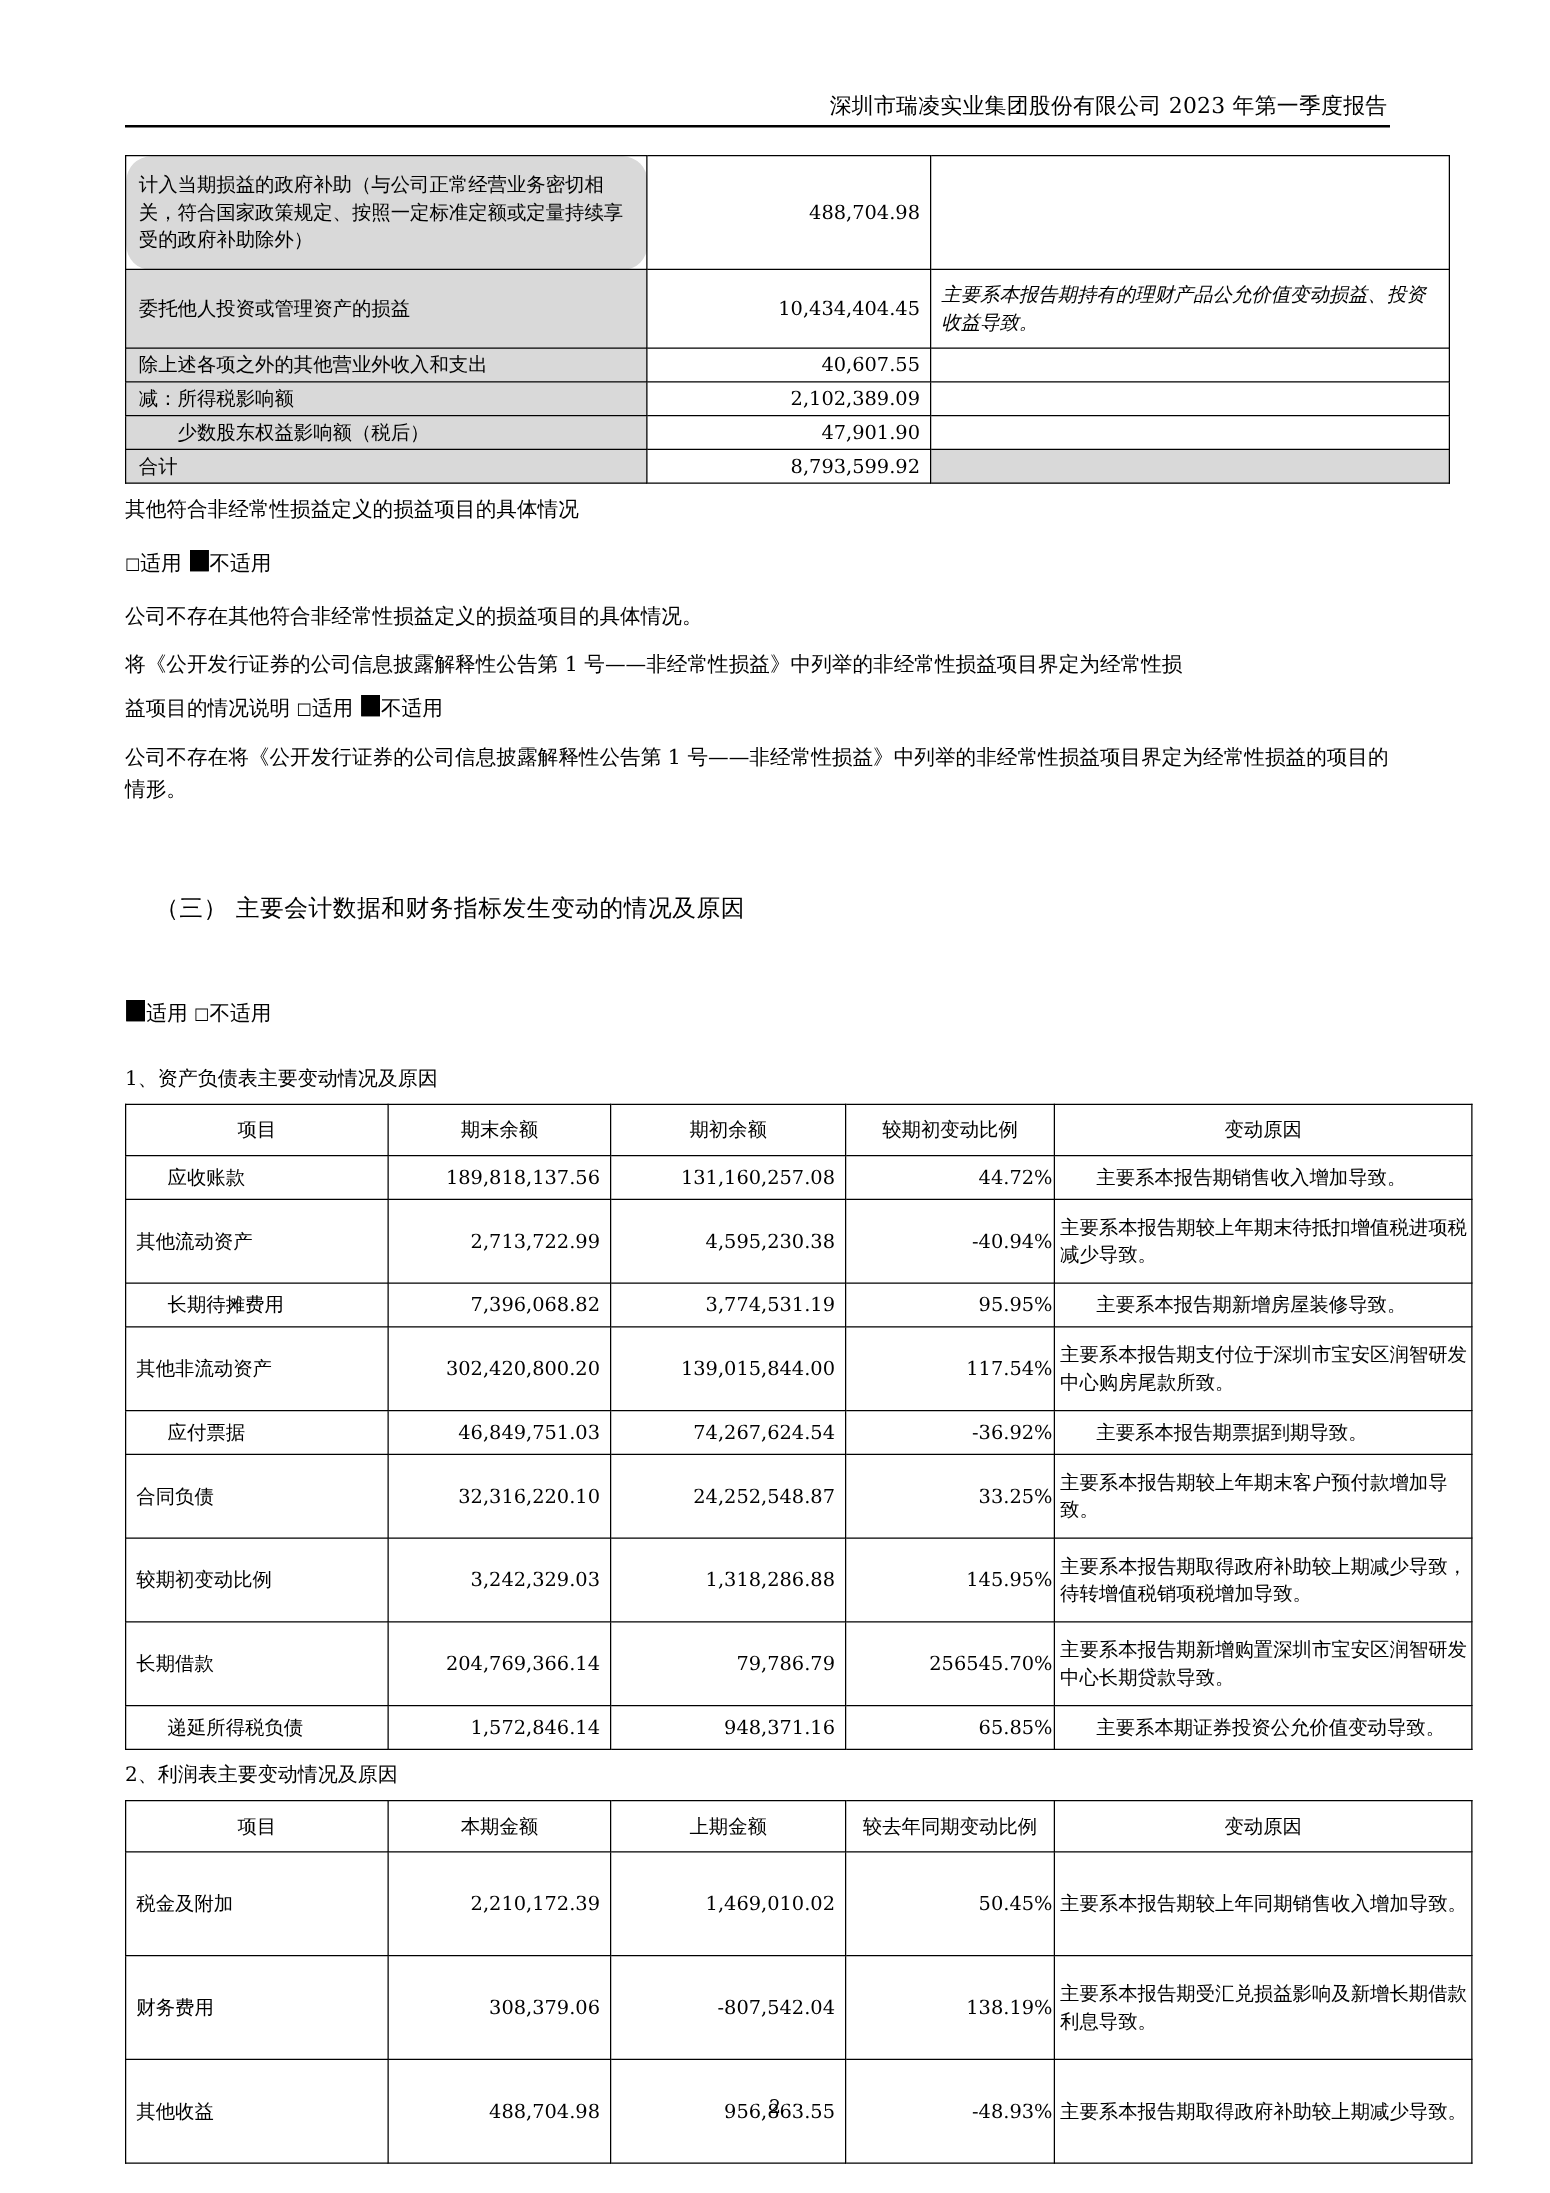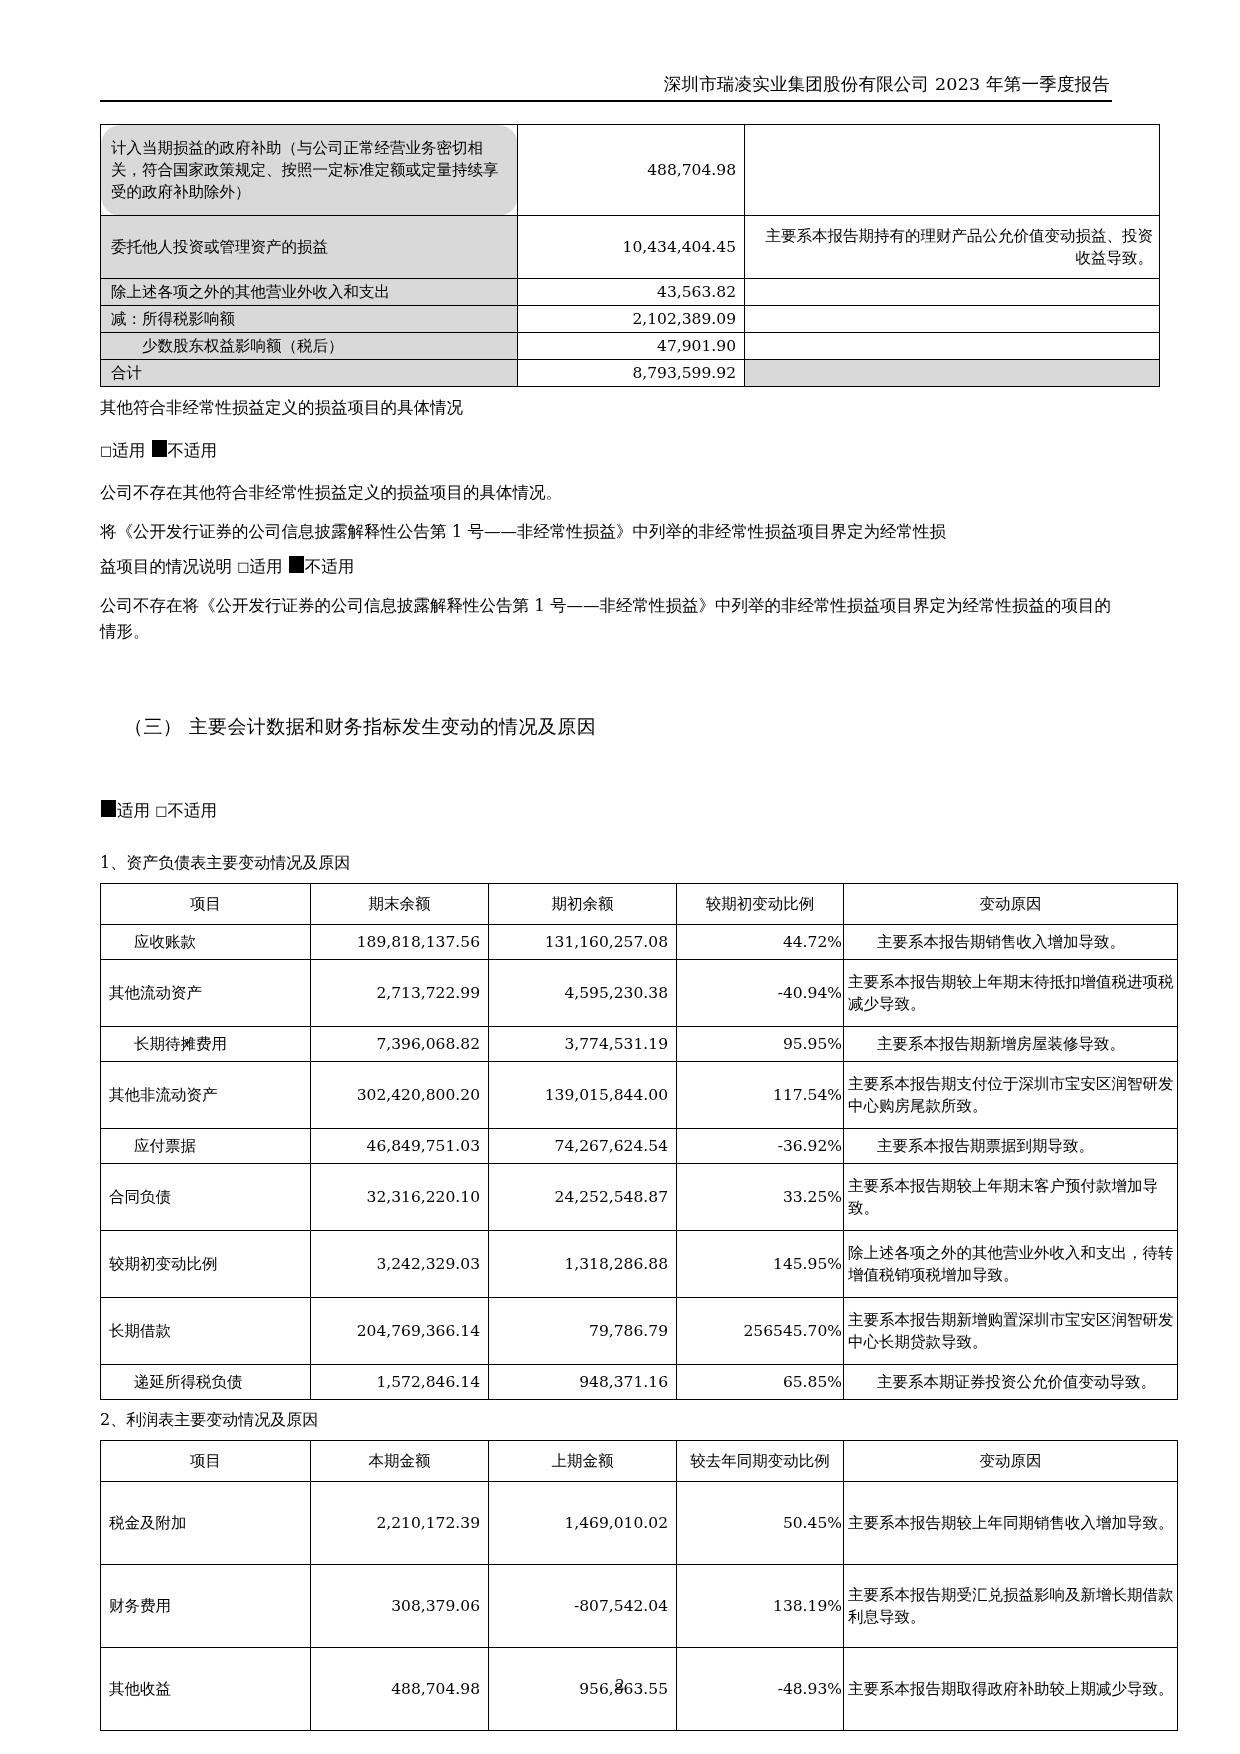--- a/index.html
+++ b/index.html
@@ -73,23 +73,24 @@
     padding-left: 10px;
   }
   .tbl-nonrecurring .c-amt {
     width: 212px;
     text-align: right;
     padding-right: 8px;
     background: #ffffff;
   }
   .tbl-nonrecurring .c-note {
     width: 400px;
-    text-align: right;
+    text-align: left;
     padding-left: 8px;
     background: #ffffff;
+    font-style: italic;
   }
   .tbl-nonrecurring tr.total .c-item,
   .tbl-nonrecurring tr.total .c-note {
     background: #d9d9d9;
   }
   .tbl-nonrecurring tr.total .c-amt {
     background: #ffffff;
   }
   .tbl-nonrecurring td.tall {
     height: 86px;
@@ -196,21 +197,21 @@
           <td class="c-amt tall">488,704.98</td>
           <td class="c-note tall"></td>
         </tr>
         <tr>
           <td class="c-item mid">委托他人投资或管理资产的损益</td>
           <td class="c-amt mid">10,434,404.45</td>
           <td class="c-note mid">主要系本报告期持有的理财产品公允价值变动损益、投资收益导致。</td>
         </tr>
         <tr>
           <td class="c-item">除上述各项之外的其他营业外收入和支出</td>
-          <td class="c-amt">43,563.82</td>
+          <td class="c-amt">40,607.55</td>
           <td class="c-note"></td>
         </tr>
         <tr>
           <td class="c-item">减：所得税影响额</td>
           <td class="c-amt">2,102,389.09</td>
           <td class="c-note"></td>
         </tr>
         <tr>
           <td class="c-item">　　少数股东权益影响额（税后）</td>
           <td class="c-amt">47,901.90</td>
@@ -304,21 +305,21 @@
           <td class="num">32,316,220.10</td>
           <td class="num">24,252,548.87</td>
           <td class="pct">33.25%</td>
           <td class="reason">主要系本报告期较上年期末客户预付款增加导致。</td>
         </tr>
         <tr class="h2">
           <td class="item">较期初变动比例</td>
           <td class="num">3,242,329.03</td>
           <td class="num">1,318,286.88</td>
           <td class="pct">145.95%</td>
-          <td class="reason">除上述各项之外的其他营业外收入和支出，待转增值税销项税增加导致。</td>
+          <td class="reason">主要系本报告期取得政府补助较上期减少导致，待转增值税销项税增加导致。</td>
         </tr>
         <tr class="h2">
           <td class="item">长期借款</td>
           <td class="num">204,769,366.14</td>
           <td class="num">79,786.79</td>
           <td class="pct">256545.70%</td>
           <td class="reason">主要系本报告期新增购置深圳市宝安区润智研发中心长期贷款导致。</td>
         </tr>
         <tr class="h1">
           <td class="item">递延所得税负债</td>

